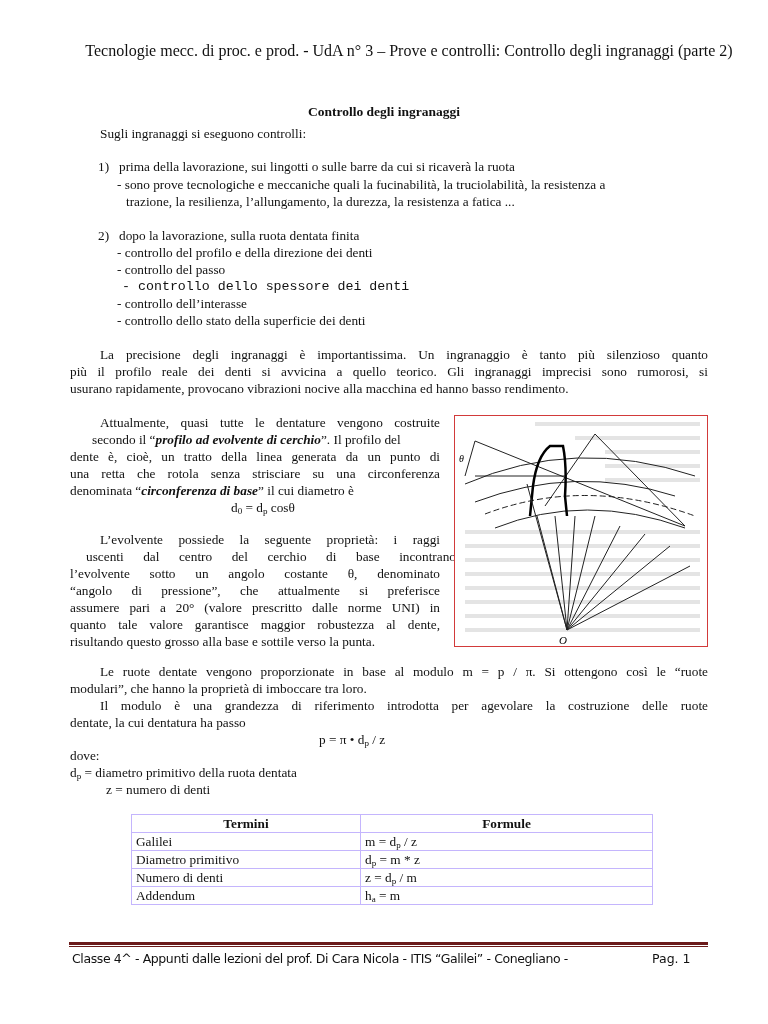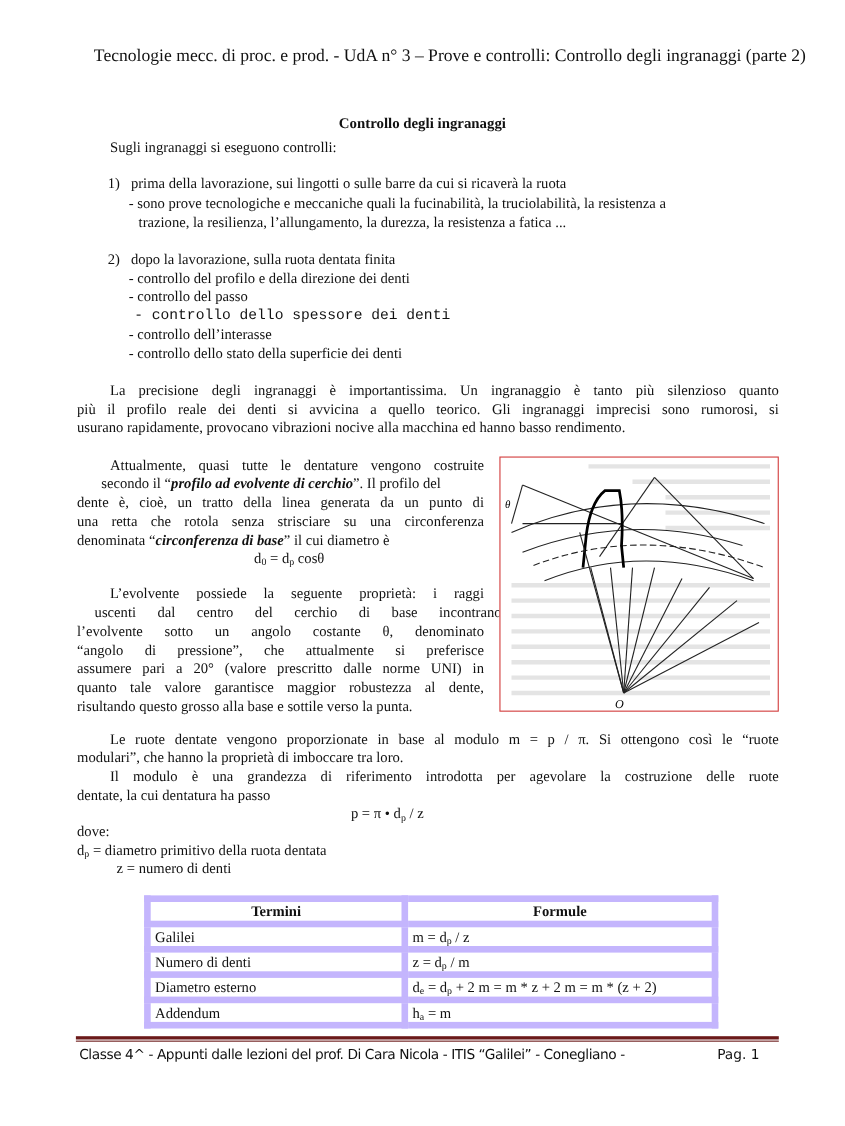--- a/index.html
+++ b/index.html
@@ -6,21 +6,21 @@
   body { width: 768px; height: 1024px; position: relative; overflow: hidden;
          font-family: "Liberation Serif", "DejaVu Serif", serif; color: #111; font-size: 13.3px; }
   .abs { position: absolute; }
   .header { left: 0; width: 724px; top: 42px; text-align: center; font-size: 16px; margin-left: 47px; }
   .title { left: 0; width: 768px; top: 104px; text-align: center; font-weight: bold; font-size: 13.5px; }
   .line { position: absolute; white-space: nowrap; line-height: 17px; }
   .just { text-align: justify; text-align-last: justify; white-space: normal; }
   sub { font-size: 9px; vertical-align: -2px; line-height: 0; }
   .figure { left: 454px; top: 415px; width: 254px; height: 232px; border: 1.5px solid #d23a3a; box-sizing: border-box; background: #fff; overflow: hidden; }
   table.terms { position: absolute; left: 131px; top: 814px; width: 522px; border-collapse: collapse; font-size: 13.3px; }
-  table.terms th, table.terms td { border: 6px solid #c4b5fd; padding: 0 4px; height: 17px; line-height: 16px; text-align: left; }
+  table.terms th, table.terms td { border: 1px solid #c4b5fd; padding: 0 4px; height: 17px; line-height: 16px; text-align: left; }
   table.terms th { text-align: center; font-weight: bold; }
   table.terms td:first-child, table.terms th:first-child { width: 220px; }
   .footer-rule1 { left: 69px; top: 942px; width: 639px; height: 3px; background: #6b1a1a; }
   .footer-rule2 { left: 69px; top: 946px; width: 639px; height: 1px; background: #6b1a1a; }
   .footer-text { left: 72px; top: 951px; font-family: "DejaVu Sans", sans-serif; font-size: 12.5px; letter-spacing: -0.4px; }
   .footer-page { left: 652px; top: 951px; font-family: "DejaVu Sans", sans-serif; font-size: 12.5px; }
 </style>
 </head>
 <body>
 
@@ -131,26 +131,26 @@
       <th>Termini</th>
       <th>Formule</th>
     </tr>
   </thead>
   <tbody>
     <tr>
       <td>Galilei</td>
       <td><span>m = d</span><sub>p</sub><span style="white-space:pre"> / z</span></td>
     </tr>
     <tr>
+      <td>Diametro primitivo</td>
+      <td><span>d</span><sub>p</sub><span style="white-space:pre"> = m * z</span></td>
+    </tr>
+    <tr>
       <td>Numero di denti</td>
       <td><span>z = d</span><sub>p</sub><span style="white-space:pre"> / m</span></td>
-    </tr>
-    <tr>
-      <td>Diametro esterno</td>
-      <td><span>d</span><sub>e</sub><span style="white-space:pre"> = d</span><sub>p</sub><span style="white-space:pre"> + 2 m = m * z + 2 m = m * (z + 2)</span></td>
     </tr>
     <tr>
       <td>Addendum</td>
       <td><span>h</span><sub>a</sub><span style="white-space:pre"> = m</span></td>
     </tr>
   </tbody>
 </table>
 
 <div class="abs footer-rule1"></div>
 <div class="abs footer-rule2"></div>

